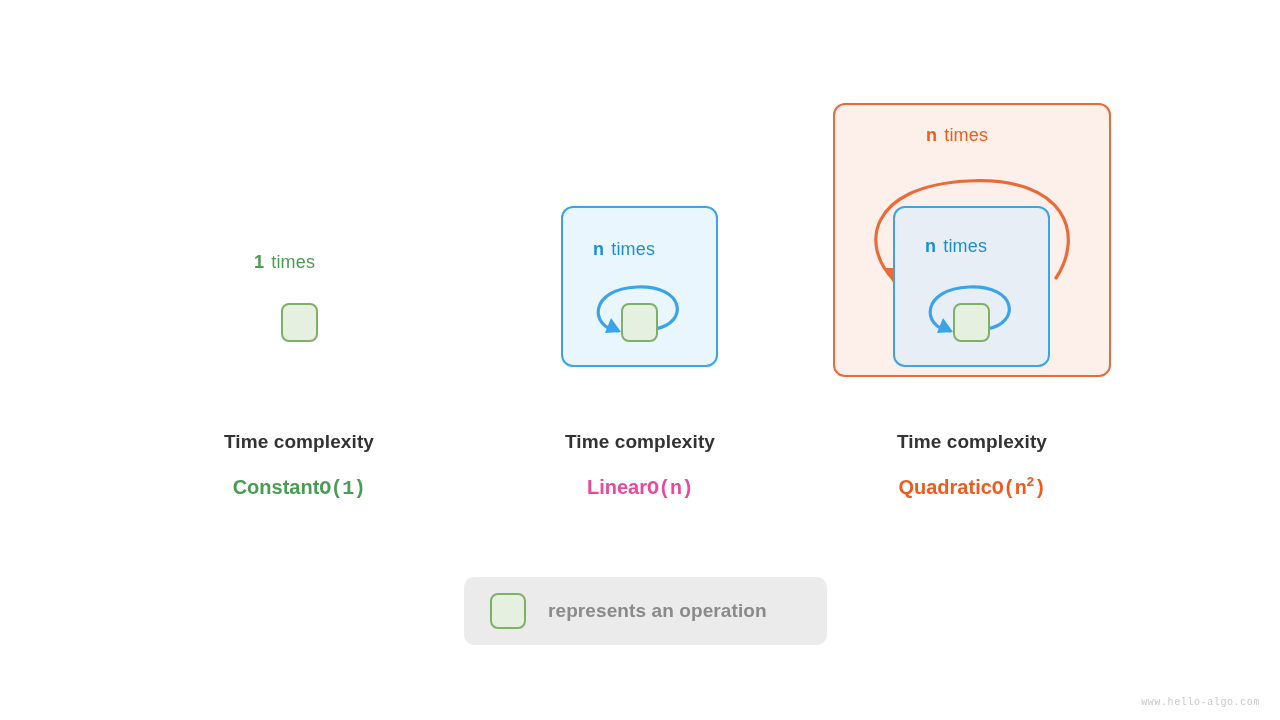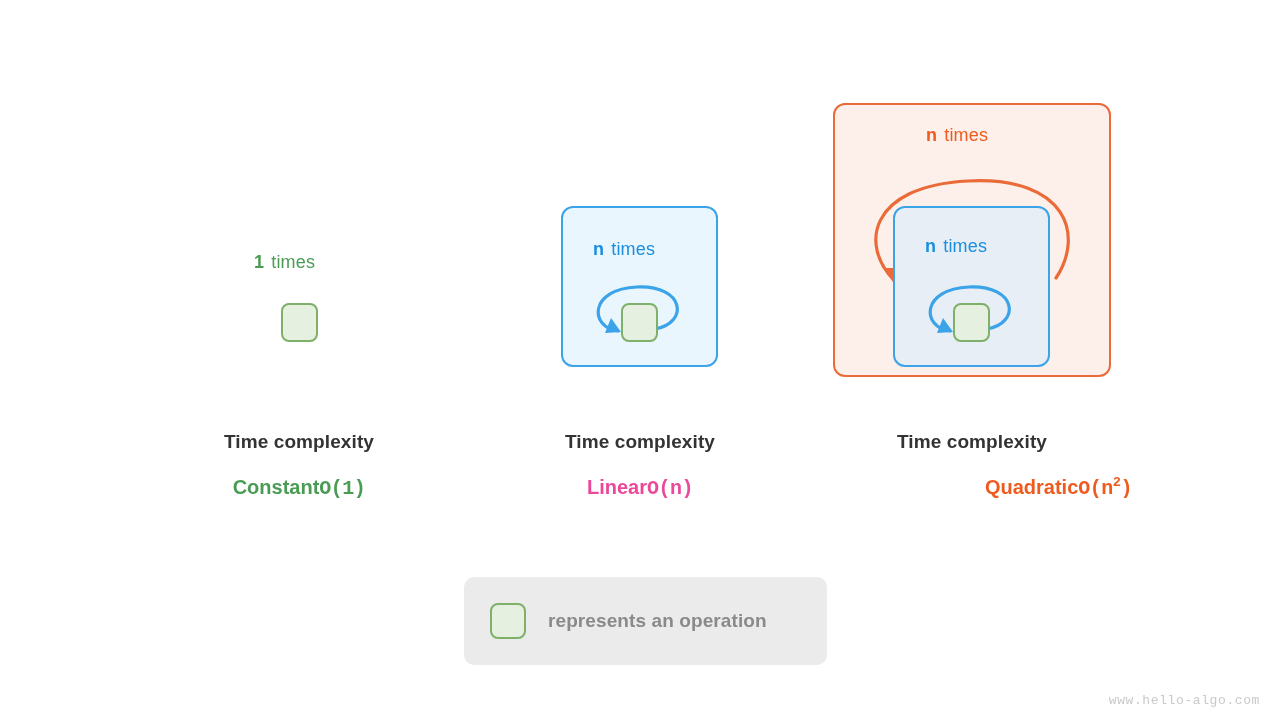--- a/index.html
+++ b/index.html
@@ -101,21 +101,21 @@
     vertical-align: super;
     line-height: 0;
   }
 
   
   .legend {
     position: absolute;
     left: 464px;
     top: 577px;
     width: 363px;
-    height: 88px;
+    height: 68px;
     background: #ebebeb;
     border-radius: 10px;
     display: flex;
     align-items: center;
     padding-left: 26px;
     box-sizing: border-box;
   }
   .legend .swatch {
     width: 36px;
     height: 36px;
@@ -128,21 +128,21 @@
     color: #8a8a8a;
     letter-spacing: .1px;
   }
 
   
   .watermark {
     position: absolute;
     right: 20px;
     bottom: 12px;
     font-family: "Liberation Mono", monospace;
-    font-size: 13px;
+    font-size: 10px;
     color: #c9c9c9;
     letter-spacing: .6px;
   }
 </style>
 </head>
 <body>
 
 <div class="stage">
 
   <div class="abs times-caption" style="left:254px; top:253px; color:#4a9c54;">
@@ -197,21 +197,21 @@
 
   <div class="label-col" style="left:480px; top:432px;">
     <div class="label-title">Time complexity</div>
     <div class="label-value" style="color:#ec4899;">
       <span class="name">Linear</span><span class="bigo">O(n)</span>
     </div>
   </div>
 
   <div class="label-col" style="left:812px; top:432px;">
     <div class="label-title">Time complexity</div>
-    <div class="label-value" style="color:#ef5a1f;text-align:right;">
+    <div class="label-value" style="color:#ef5a1f;">
       <span class="name">Quadratic</span><span class="bigo"><span>O(n</span><sup>2</sup><span>)</span></span>
     </div>
   </div>
 
   <div class="legend">
     <div class="swatch op-box"></div>
     <div class="legend-text">represents an operation</div>
   </div>
 
   <div class="watermark">www.hello-algo.com</div>

